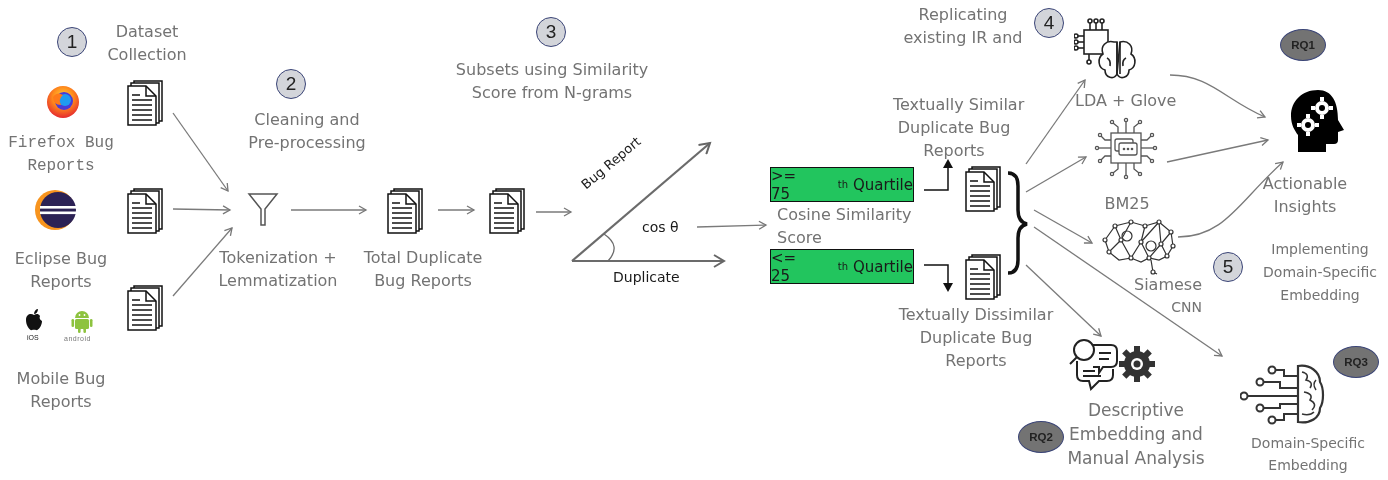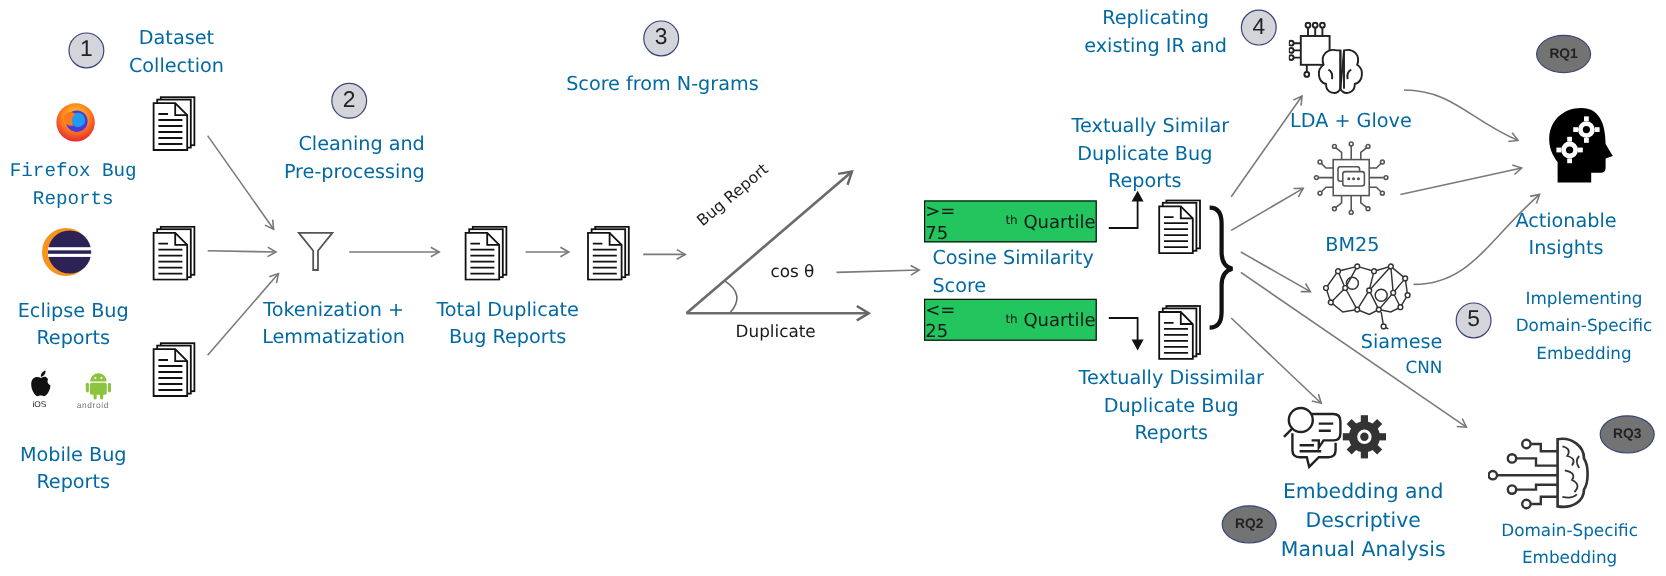--- a/index.html
+++ b/index.html
@@ -1,19 +1,19 @@
 <!DOCTYPE html>
 <html><head>
 <meta charset="utf-8">
 <style>
   html, body { margin: 0; padding: 0; background: #ffffff; }
   body { width: 1388px; height: 480px; position: relative; overflow: hidden;
          font-family: "DejaVu Sans", "Liberation Sans", sans-serif; color: #1a1a1a; }
   .abs { position: absolute; }
-  .lbl { position: absolute; text-align: center; font-size: 16px; line-height: 23px; color: #0369a1; white-space: nowrap; }
+  .lbl { position: absolute; text-align: center; font-size: 16px; line-height: 23px; color: #737373; white-space: nowrap; }
   .lbl div { white-space: nowrap; }
   .step { position: absolute; width: 30px; height: 30px; border-radius: 50%;
           background: #d3d5da; border: 1.6px solid #3b4577; box-sizing: border-box;
           display: flex; align-items: center; justify-content: center;
           font-family: "Liberation Sans", sans-serif; font-size: 19px; color: #222; }
   .rq { position: absolute; width: 46px; height: 32px; border-radius: 50%;
         background: #737373; border: 1.6px solid #3b4577; box-sizing: border-box;
         display: flex; align-items: center; justify-content: center;
         font-family: "Liberation Sans", sans-serif; font-weight: bold; font-size: 11.5px; color: #222; }
   .qbox { position: absolute; width: 144px; height: 35px; border: 1.5px solid #111; box-sizing: border-box;
@@ -170,21 +170,21 @@
       <line x1="6" y1="20" x2="26" y2="20"></line>
       <line x1="6" y1="25" x2="26" y2="25"></line>
       <line x1="6" y1="30" x2="26" y2="30"></line>
       <line x1="6" y1="35" x2="26" y2="35"></line>
       <line x1="6" y1="40" x2="26" y2="40"></line>
       <line x1="6" y1="15" x2="14" y2="15"></line>
     </g>
 </svg>
 
 <div class="step" style="left:276px;top:69px;">2</div>
-<div class="lbl" style="left:214px;top:108px;width:140px;text-align:right;">
+<div class="lbl" style="left:237px;top:108px;width:140px;">
   <div>Cleaning and</div>
   <div>Pre-processing</div>
 </div>
 <svg class="abs" style="left:247px;top:192px" width="32" height="36" viewBox="0 0 32 36">
   <path d="M2,2 L30,2 L18,17 L18,33 L14,33 L14,17 Z" fill="none" stroke="#555" stroke-width="1.5"></path>
 </svg>
 <div class="lbl" style="left:208px;top:246px;width:140px;">
   <div>Tokenization +</div>
   <div>Lemmatization</div>
 </div>
@@ -221,20 +221,21 @@
       <line x1="6" y1="25" x2="26" y2="25"></line>
       <line x1="6" y1="30" x2="26" y2="30"></line>
       <line x1="6" y1="35" x2="26" y2="35"></line>
       <line x1="6" y1="40" x2="26" y2="40"></line>
       <line x1="6" y1="15" x2="14" y2="15"></line>
     </g>
 </svg>
 
 <div class="step" style="left:536px;top:17px;">3</div>
 <div class="lbl" style="left:445px;top:58px;width:214px;">
+  <div>Subsets using Similarity</div>
   <div>Score from N-grams</div>
 </div>
 <div class="abs" style="left:588px;top:177px;font-size:13px;transform:rotate(-40deg);transform-origin:left bottom;white-space:nowrap;">Bug Report</div>
 <div class="abs" style="left:642px;top:219px;font-size:14px;">cos θ</div>
 <div class="abs" style="left:613px;top:269px;font-size:14px;">Duplicate</div>
 
 <div class="qbox" style="left:770px;top:167px;">
   <span>&gt;= 75</span>
     <sup>th</sup>
     <span style="white-space:pre"> Quartile</span>
@@ -413,22 +414,22 @@
         <rect x="-18" y="-3" width="6" height="6"></rect>
         <rect x="12" y="-3" width="6" height="6"></rect>
     <rect x="-3" y="-18" width="6" height="6" transform="rotate(45)"></rect>
         <rect x="-3" y="-18" width="6" height="6" transform="rotate(135)"></rect>
         <rect x="-3" y="-18" width="6" height="6" transform="rotate(225)"></rect>
         <rect x="-3" y="-18" width="6" height="6" transform="rotate(315)"></rect>
       </g>
   </g>
 </svg>
 <div class="lbl" style="left:1062px;top:398px;width:148px;font-size:17px;line-height:24px;">
+  <div>Descriptive</div>
   <div>Embedding and</div>
-  <div>Descriptive</div>
   <div>Manual Analysis</div>
 </div>
 <div class="rq" style="left:1018px;top:421px;">RQ2</div>
 
 <div class="rq" style="left:1280px;top:29px;">RQ1</div>
 <svg class="abs" style="left:1288px;top:88px" width="60" height="66" viewBox="0 0 60 66">
   <path d="M30,2 C14,2 3,13 3,28 C3,37 7,43 10,47 L10,64 L38,64 L38,56 L46,56 Q50,56 50,52 L50,44 L56,42 L50,32 C50,14 44,2 30,2 Z" fill="#000"></path>
   <g fill="#fff">
     <circle cx="34" cy="20" r="7"></circle>
       <circle cx="20" cy="37" r="7"></circle>

